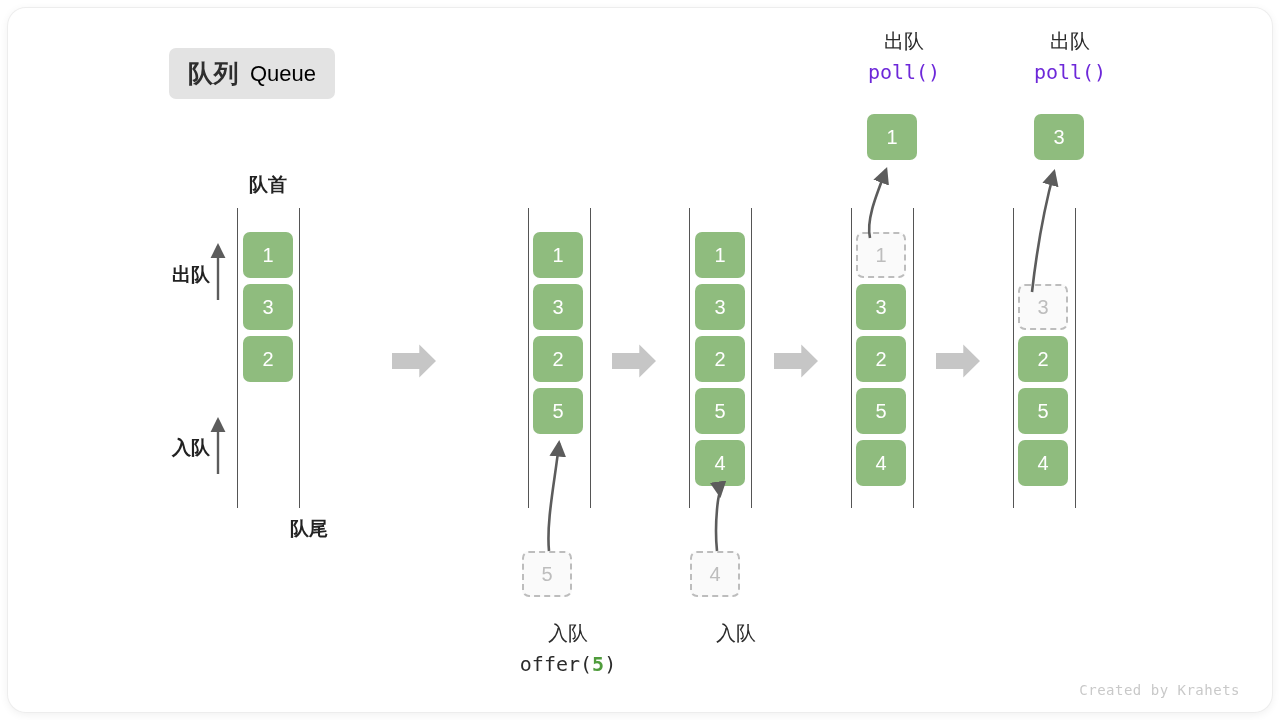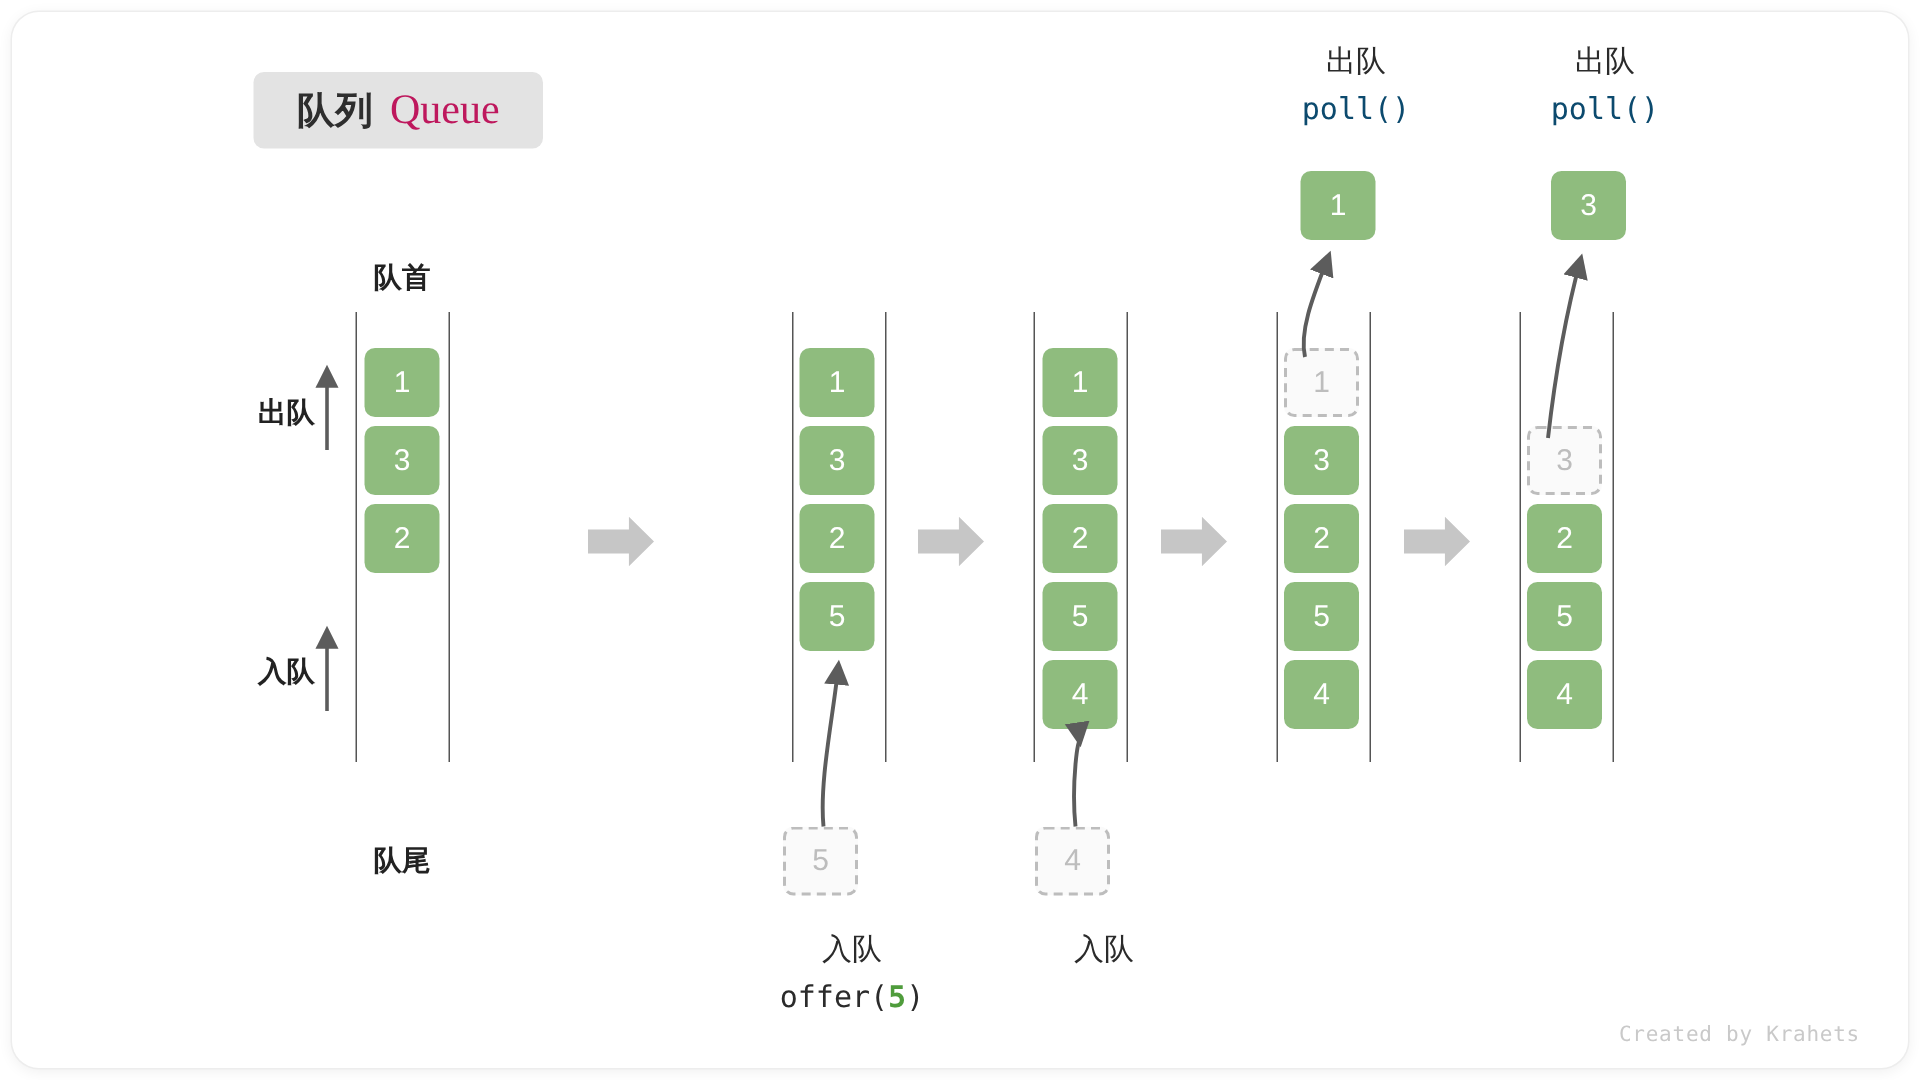--- a/index.html
+++ b/index.html
@@ -26,52 +26,52 @@
     border-radius: 18px;
     box-shadow: 0 0 0 1px #ededed, 0 2px 10px rgba(0,0,0,0.07);
     box-sizing: border-box;
   }
 
   
   .title-chip {
     position: absolute;
     left: 169px;
     top: 48px;
-    width: 193px;
+    width: 166px;
     height: 51px;
     background: #e3e3e3;
     border-radius: 7px;
     display: flex;
     align-items: center;
     justify-content: center;
     gap: 11px;
   }
   .title-cn {
     font-size: 25px;
     font-weight: bold;
     color: #2e2e2e;
     letter-spacing: 0.5px;
   }
   .title-en {
-    font-family: Liberation Serif, serif;
-    font-size: 28px;
-    color: #be185d;
+    font-family: Liberation Sans, sans-serif;
+    font-size: 22px;
+    color: #000000;
   }
 
   
   .head-label, .tail-label {
     position: absolute;
     font-size: 19px;
     font-weight: bold;
     color: #222222;
     width: 120px;
     text-align: center;
   }
   .head-label { left: 208px; top: 172px; }
-  .tail-label { left: 208px; top: 561px; }
+  .tail-label { left: 208px; top: 516px; text-align: right; }
 
   
   .rail {
     position: absolute;
     width: 1px;
     background: #555555;
     top: 208px;
     height: 300px;
   }
 
@@ -141,21 +141,21 @@
   }
   .topcap .cn {
     display: block;
     font-size: 20px;
     color: #2b2b2b;
   }
   .topcap .code {
     display: block;
     font-family: "DejaVu Sans Mono", "Liberation Mono", monospace;
     font-size: 20px;
-    color: #0c4a6e;
+    color: #6d28d9;
     margin-top: 4px;
   }
 
   
   #overlay {
     position: absolute;
     left: 0; top: 0;
     width: 1280px;
     height: 720px;
     pointer-events: none;

